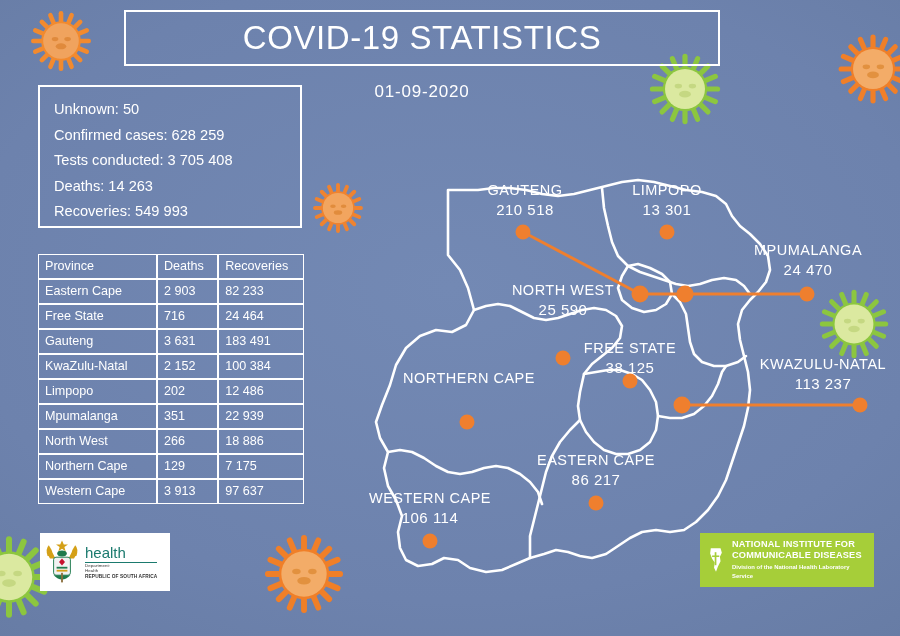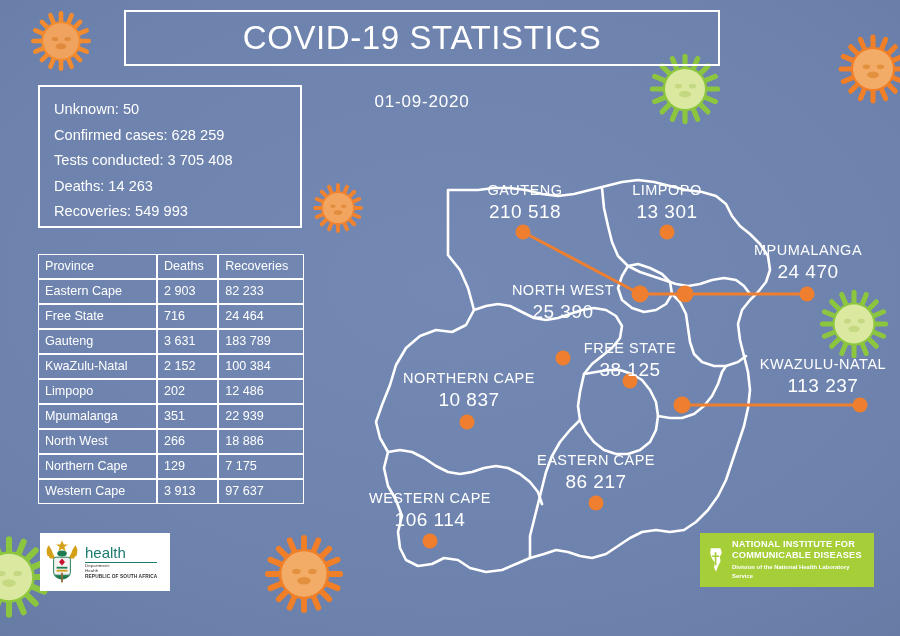--- a/index.html
+++ b/index.html
@@ -28,21 +28,21 @@
   }
   #title-text{
     position:absolute;left:124px;top:10px;width:596px;height:56px;
     display:flex;align-items:center;justify-content:center;
     font-size:33px;letter-spacing:.6px;font-weight:400;
     white-space:nowrap;
   }
   #title-main{color:#ffffff;}
   #title-accent{color:#a6ce39;margin-left:9px;}
   #date-text{
-    position:absolute;left:124px;top:92px;width:596px;
+    position:absolute;left:124px;top:82px;width:596px;
     text-align:center;color:#ffffff;font-size:17px;letter-spacing:.8px;
   }
 
   
   #summary-box{
     position:absolute;left:38px;top:85px;width:264px;height:143px;
     border:2px solid #ffffff;box-sizing:border-box;
     padding:10px 11px 0 14px;
   }
   .summary-line{
@@ -73,21 +73,21 @@
     position:absolute;left:340px;top:160px;width:548px;height:420px;
   }
   #map-svg{position:absolute;left:0;top:0;width:548px;height:420px;}
 
   
   .mlabel{
     position:absolute;color:#ffffff;white-space:nowrap;
     text-align:center;
   }
   .mlabel .pname{font-size:14.5px;letter-spacing:.5px;display:block;}
-  .mlabel .pval{font-size:19px;letter-spacing:.5px;display:block;margin-top:3px;}
+  .mlabel .pval{font-size:15px;letter-spacing:.5px;display:block;margin-top:3px;}
 
   
   #health-logo{
     position:absolute;left:40px;top:533px;width:130px;height:58px;
     background:#ffffff;
     display:flex;align-items:center;
     padding:12px 4px;box-sizing:border-box;
   }
   #health-coa{width:36px;height:48px;flex:0 0 36px;}
   #health-txt{margin-left:5px;}
@@ -355,21 +355,21 @@
         <td>82 233</td>
       </tr>
       <tr>
         <td>Free State</td>
         <td>716</td>
         <td>24 464</td>
       </tr>
       <tr>
         <td>Gauteng</td>
         <td>3 631</td>
-        <td>183 789</td>
+        <td>183 491</td>
       </tr>
       <tr>
         <td>KwaZulu-Natal</td>
         <td>2 152</td>
         <td>100 384</td>
       </tr>
       <tr>
         <td>Limpopo</td>
         <td>202</td>
         <td>12 486</td>
@@ -494,33 +494,32 @@
     <div class="mlabel" style="left:262px;top:22px;width:130px;">
       <span class="pname">LIMPOPO</span>
       <span class="pval">13 301</span>
     </div>
     <div class="mlabel" style="left:398px;top:82px;width:140px;">
       <span class="pname">MPUMALANGA</span>
       <span class="pval">24 470</span>
     </div>
     <div class="mlabel" style="left:152px;top:122px;width:142px;">
       <span class="pname">NORTH WEST</span>
-      <span class="pval">25 390</span>
+      <span class="pval">25 590</span>
     </div>
     <div class="mlabel" style="left:222px;top:180px;width:136px;">
       <span class="pname">FREE STATE</span>
       <span class="pval">38 125</span>
     </div>
     <div class="mlabel" style="left:418px;top:196px;width:130px;">
       <span class="pname">KWAZULU-NATAL</span>
       <span class="pval">113 237</span>
     </div>
     <div class="mlabel" style="left:52px;top:210px;width:154px;">
       <span class="pname">NORTHERN CAPE</span>
-      <span class="pval">10 837</span>
     </div>
     <div class="mlabel" style="left:182px;top:292px;width:148px;">
       <span class="pname">EASTERN CAPE</span>
       <span class="pval">86 217</span>
     </div>
     <div class="mlabel" style="left:16px;top:330px;width:148px;">
       <span class="pname">WESTERN CAPE</span>
       <span class="pval">106 114</span>
     </div>
   </div>

